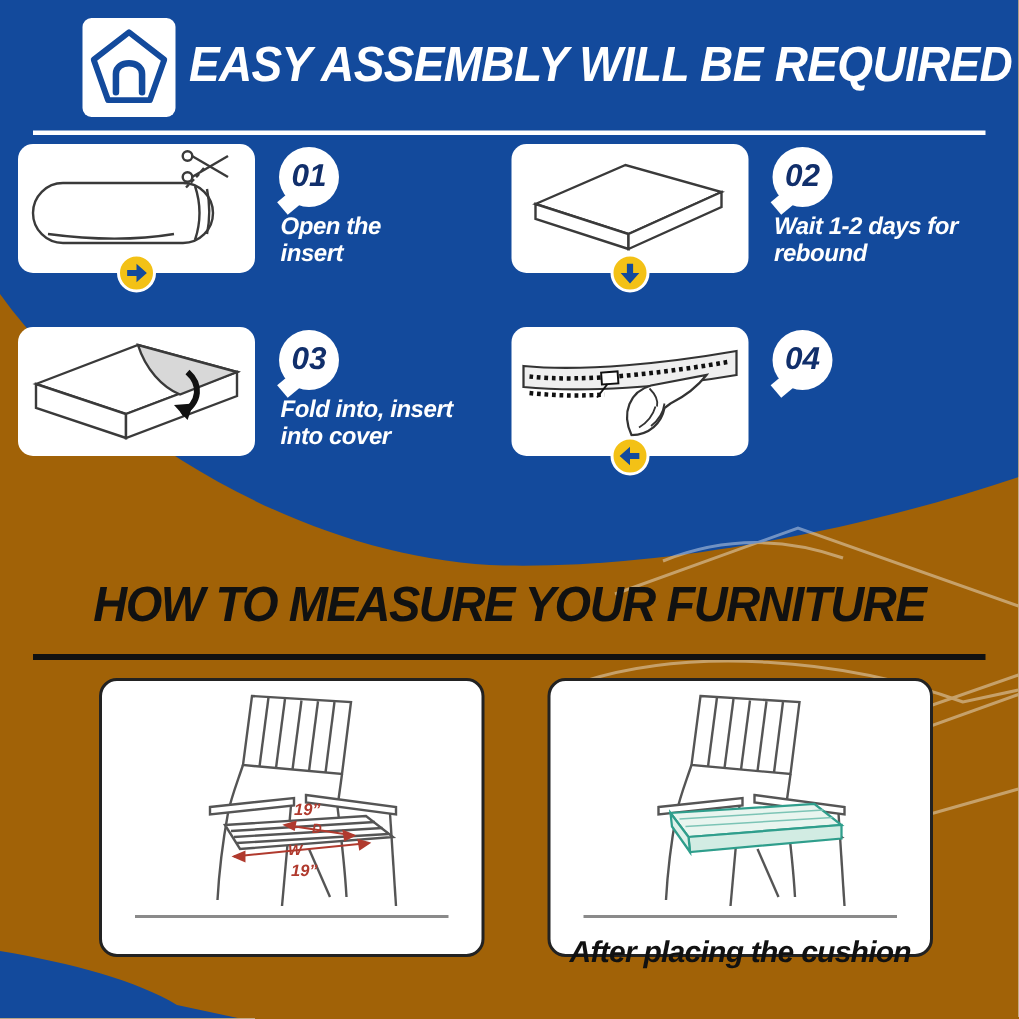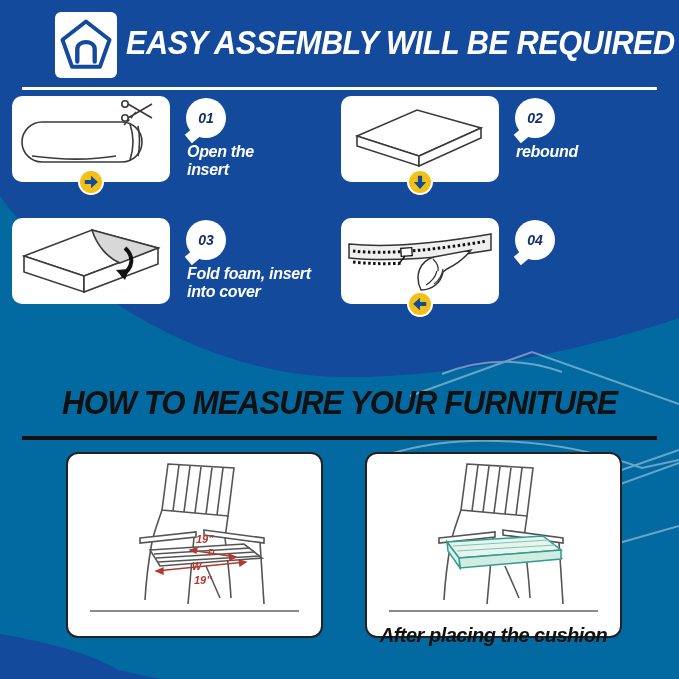--- a/index.html
+++ b/index.html
@@ -1,38 +1,38 @@
 <!DOCTYPE html>
 <html><head>
 <meta charset="utf-8">
 <style>
   html,body{margin:0;padding:0;background:#e8e8e8;}
   .page{
     position:relative;width:679px;height:679px;overflow:hidden;
-    background:#0369a1;
+    background:#a16207;
     font-family:"Liberation Sans", sans-serif;
   }
   .abs{position:absolute;}
   svg{display:block;}
 
   
   .logo-box{left:55px;top:12px;width:62px;height:66px;background:#fff;border-radius:6px;
     display:flex;align-items:center;justify-content:center;}
   .header-title{left:126px;top:24px;width:545px;color:#fff;font-size:33px;font-weight:bold;
     font-style:italic;letter-spacing:-0.5px;white-space:nowrap;
     transform:scaleX(.93);transform-origin:left center;}
   .header-rule{left:22px;top:87px;width:635px;height:3px;background:#fff;}
 
   
   .step-card{width:158px;height:86px;background:#fff;border-radius:10px;}
   .badge{width:26px;height:26px;border-radius:50%;background:#F3C116;border:2px solid #fff;
     display:flex;align-items:center;justify-content:center;box-sizing:border-box;}
   .bubble{width:40px;height:40px;border-radius:50%;background:#fff;
     display:flex;align-items:center;justify-content:center;
-    color:#112F6B;font-size:14px;font-weight:bold;font-style:italic;}
+    color:#112F6B;font-size:21px;font-weight:bold;font-style:italic;}
   .bubble::after{content:'';position:absolute;left:1px;bottom:-3px;width:11px;height:11px;
     background:#fff;transform:rotate(50deg);}
   .step-label{color:#fff;font-size:16px;font-weight:bold;font-style:italic;line-height:1.1;
     letter-spacing:-0.3px;}
   .step-label div{white-space:nowrap;}
 
   
   .measure-title{left:0;top:384px;width:679px;text-align:center;color:#111;
     font-size:33px;font-weight:bold;font-style:italic;letter-spacing:-1px;white-space:nowrap;
     transform:scaleX(.95);transform-origin:center;}
@@ -117,40 +117,41 @@
   </div>
   <div class="abs badge" style="left:407px;top:169px">
     <svg width="18" height="18" viewBox="0 0 26 26" style="transform:rotate(90deg)">
       <polygon points="4,10 13,10 13,4 23,13 13,22 13,16 4,16" fill="#134A9C"></polygon>
     </svg>
   </div>
   <div class="abs bubble" style="left:515px;top:98px">
     <span>02</span>
   </div>
   <div class="abs step-label" style="left:516px;top:143px">
+    <div>Wait 1-2 days for</div>
     <div>rebound</div>
   </div>
 
   <div class="abs step-card" style="left:12px;top:218px">
     <svg width="158" height="86" viewBox="0 0 158 86">
       <g stroke="#3a3a3a" stroke-width="1.6" fill="#fff">
         <path d="M12,38 L80,12 L146,30 L72,58 Z"></path>
         <path d="M12,38 L12,54 L72,74 L72,58 Z"></path>
         <path d="M146,30 L146,46 L72,74 L72,58 Z"></path>
         <path d="M80,12 L146,30 L108,45 C96,40 85,28 80,12 Z" fill="#d8d8d8"></path>
       </g>
       <path d="M113,30 C122,38 122,50 109,58" stroke="#111" stroke-width="4" fill="none"></path>
       <polygon points="104,52 113,62 117,51" fill="#111"></polygon>
     </svg>
   </div>
   <div class="abs bubble" style="left:186px;top:220px">
     <span>03</span>
   </div>
   <div class="abs step-label" style="left:187px;top:265px">
-    <div>Fold foam, insert</div>
+    <div>Fold into, insert</div>
     <div>into cover</div>
   </div>
 
   <div class="abs step-card" style="left:341px;top:218px">
     <svg width="158" height="86" viewBox="0 0 158 86">
       <path d="M8,26 C48,30 104,24 150,16 L150,32 C104,40 48,44 8,40 Z" fill="#efefef" stroke="#333" stroke-width="1.5"></path>
       <path d="M12,33 C48,37 100,31 146,23" stroke="#111" stroke-width="3" fill="none" stroke-dasharray="2.5,2.5"></path>
       <path d="M12,44 C30,46 48,46 62,45" stroke="#111" stroke-width="3" fill="none" stroke-dasharray="2.5,2.5"></path>
       <rect x="60" y="30" width="11" height="8" fill="#fff" stroke="#111" stroke-width="1.3" transform="rotate(-4 65 34)"></rect>
       <path d="M64,38 L57,47" stroke="#111" stroke-width="1.3"></path>

